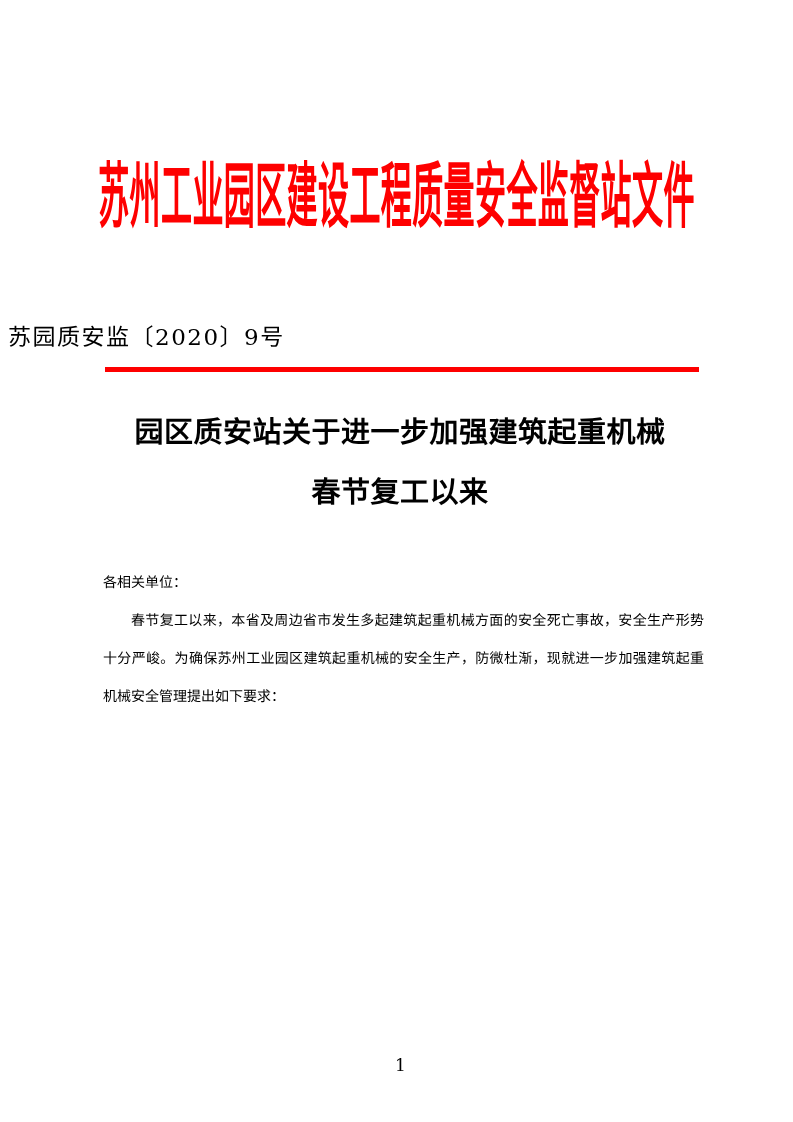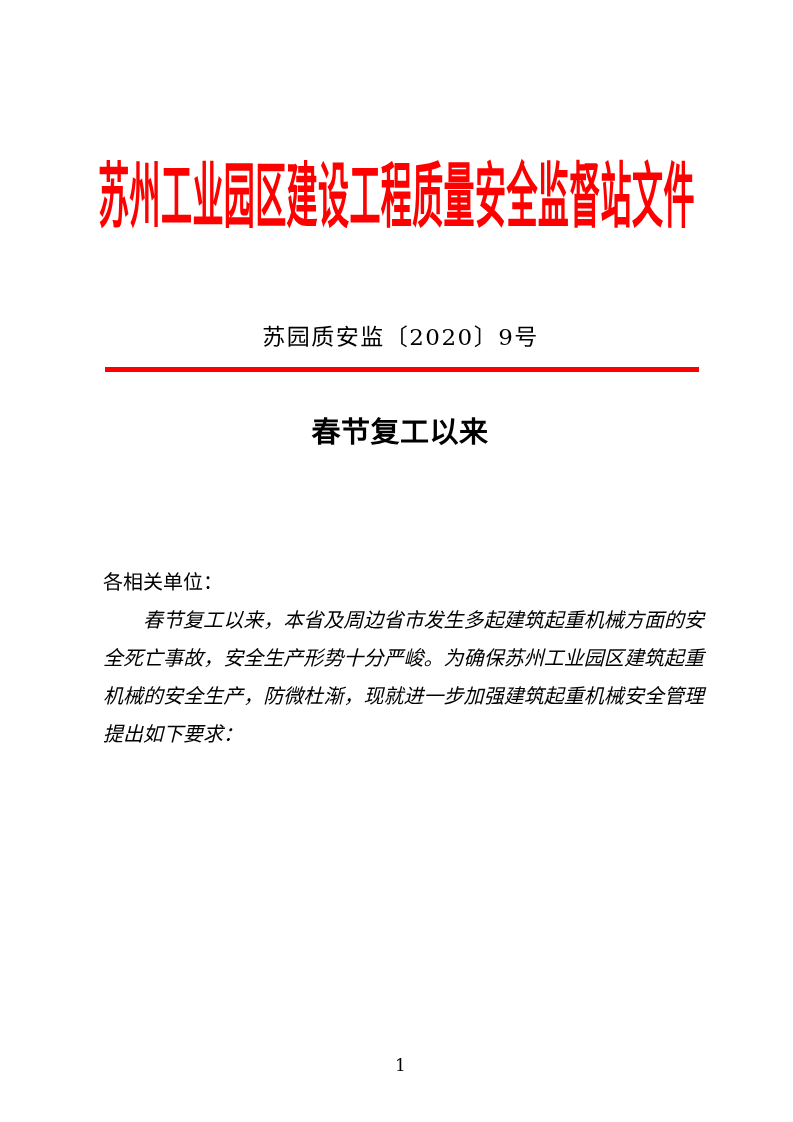--- a/index.html
+++ b/index.html
@@ -26,21 +26,21 @@
     font-weight: bold;
     letter-spacing: 0.4px;
     white-space: nowrap;
     color: var(--accent, #fe0000);
     transform: scaleY(2.3);
     transform-origin: 50% 50%;
   }
   .doc-number {
     position: absolute;
     top: 312px; left: 8px; right: 0;
-    text-align: center;
+    text-align: left;
     font-size: 23px;
     line-height: 34px;
     letter-spacing: 1.5px;
   }
   .red-rule {
     position: absolute;
     top: 359px; left: 105px;
     width: 594px; height: 5px;
     background: var(--accent, #fe0000);
   }
@@ -50,46 +50,47 @@
     text-align: center;
     font-size: 29px;
     font-weight: bold;
     line-height: 60px;
     letter-spacing: 0.5px;
   }
   .body-text {
     position: absolute;
     top: 555px; left: 103px;
     width: 601px;
-    font-size: 20px;
+    font-size: 14px;
     line-height: 38px;
     text-align: justify;
     text-justify: inter-character;
   }
   .body-text .salutation { text-indent: 0; }
-  .body-text .para { text-indent: 2em; font-style: italic; }
+  .body-text .para { text-indent: 2em; }
   .page-number {
     position: absolute;
     top: 1047px; left: 8px; right: 0;
     text-align: center;
     font-size: 17px;
   }
 </style>
 </head>
 <body>
 
 <div class="page" style="--accent: #fe0000; --bg: #ffffff; --ink: #000000;">
 
   <div class="org-title">苏州工业园区建设工程质量安全监督站文件</div>
 
   <div class="doc-number">苏园质安监〔2020〕9号</div>
 
   <div class="red-rule"></div>
 
   <div class="doc-title">
+    <div>园区质安站关于进一步加强建筑起重机械</div>
     <div>春节复工以来</div>
   </div>
 
   <div class="body-text">
     <p class="salutation">各相关单位：</p>
     <p class="para">春节复工以来，本省及周边省市发生多起建筑起重机械方面的安全死亡事故，安全生产形势十分严峻。为确保苏州工业园区建筑起重机械的安全生产，防微杜渐，现就进一步加强建筑起重机械安全管理提出如下要求：</p>
   </div>
 
   <div class="page-number">1</div>
 

